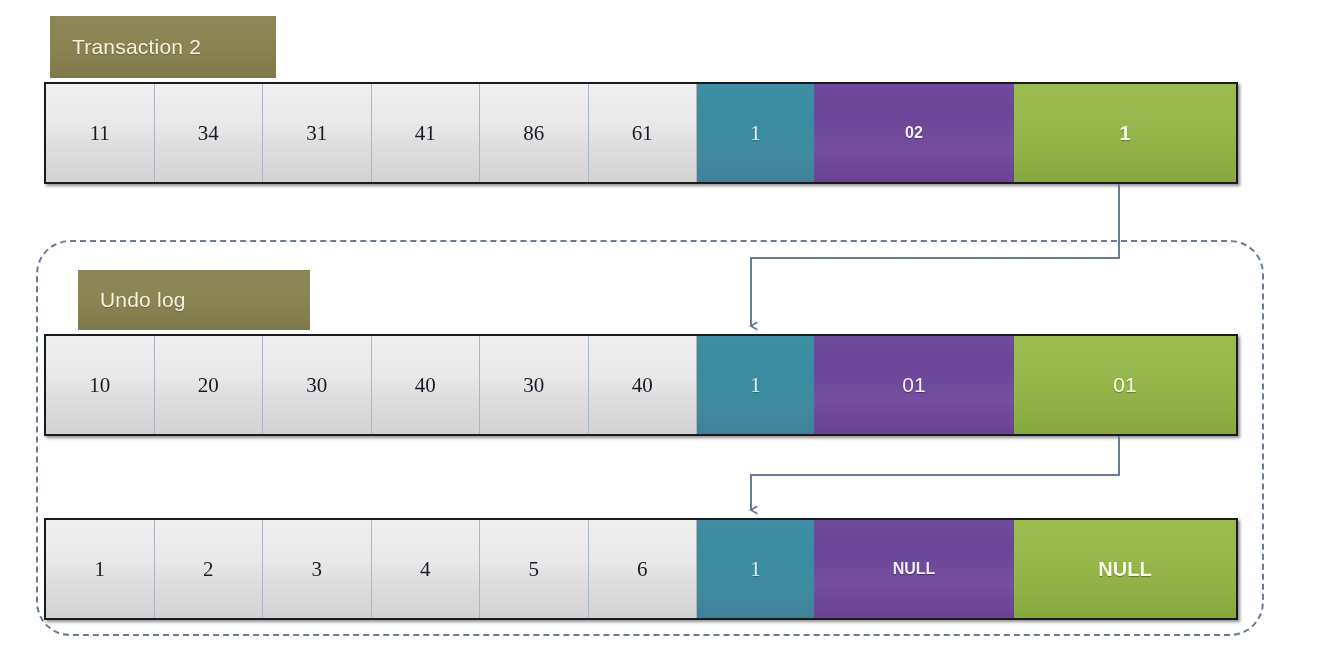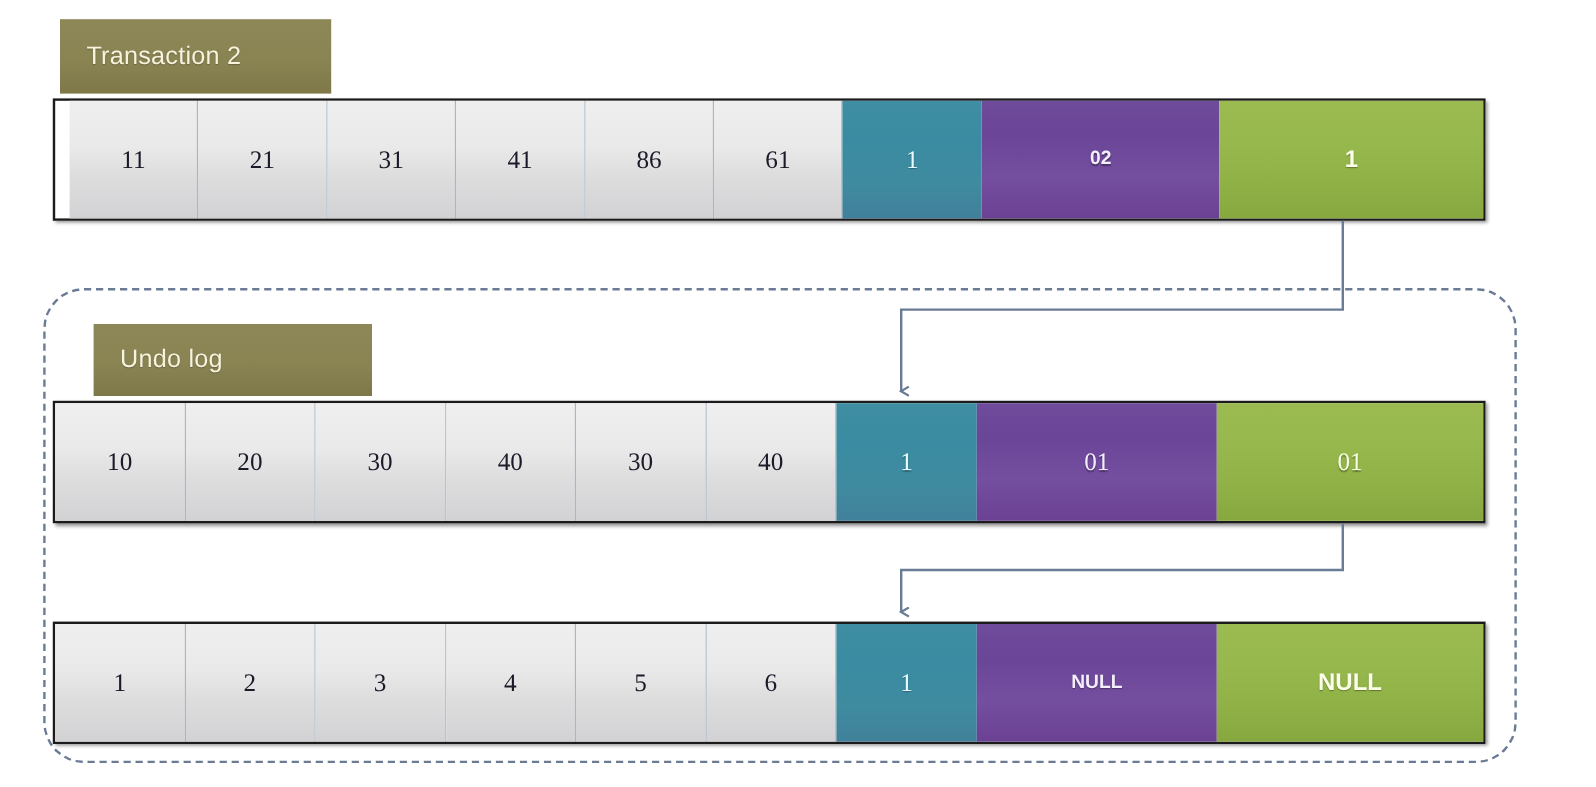--- a/index.html
+++ b/index.html
@@ -65,21 +65,21 @@
   .row {
     position: absolute;
     left: 44px;
     width: 1194px;
     height: 102px;
     display: flex;
     border: 2px solid #1b1b1b;
     box-sizing: border-box;
     box-shadow: 2px 2px 3px rgba(0,0,0,0.45);
   }
-  #row-1 { top: 82px; padding-left: 12px; }
+  #row-1 { top: 82px; }
   #row-2 { top: 334px; text-align: right; }
   #row-3 { top: 518px; }
 
   .cell {
     position: relative;
     display: flex;
     align-items: center;
     justify-content: center;
     font-size: 20px;
     box-sizing: border-box;
@@ -125,21 +125,21 @@
   .cell.green {
     width: 222px;
     background: linear-gradient(to bottom,
         #9bbb51 0%, #97b84d 35%, #8fb146 70%, #87a83f 100%);
     color: #fbffe7;
     font-weight: bold;
     font-size: 20px;
     text-shadow: 0 1px 1px rgba(0,0,0,0.35);
   }
   
-  .cell.plainweight { font-weight: normal; font-family: Liberation Serif, serif; font-size: 21px; }
+  .cell.plainweight { font-weight: normal; font-family: Liberation Sans, sans-serif; font-size: 21px; }
 
   
   #connectors {
     position: absolute;
     left: 0; top: 0;
     width: 1330px; height: 656px;
     pointer-events: none;
   }
 </style>
 </head>
@@ -152,21 +152,21 @@
   <div class="caption-tag" id="caption-transaction">
     <span>Transaction 2</span>
   </div>
 
   <div class="caption-tag" id="caption-undolog">
     <span>Undo log</span>
   </div>
 
   <div class="row" id="row-1">
     <div class="cell grey">11</div>
-    <div class="cell grey">21</div>
+    <div class="cell grey">34</div>
     <div class="cell grey">31</div>
     <div class="cell grey">41</div>
     <div class="cell grey">86</div>
     <div class="cell grey">61</div>
     <div class="cell teal">1</div>
     <div class="cell purple">02</div>
     <div class="cell green">1</div>
   </div>
 
   <div class="row" id="row-2">

